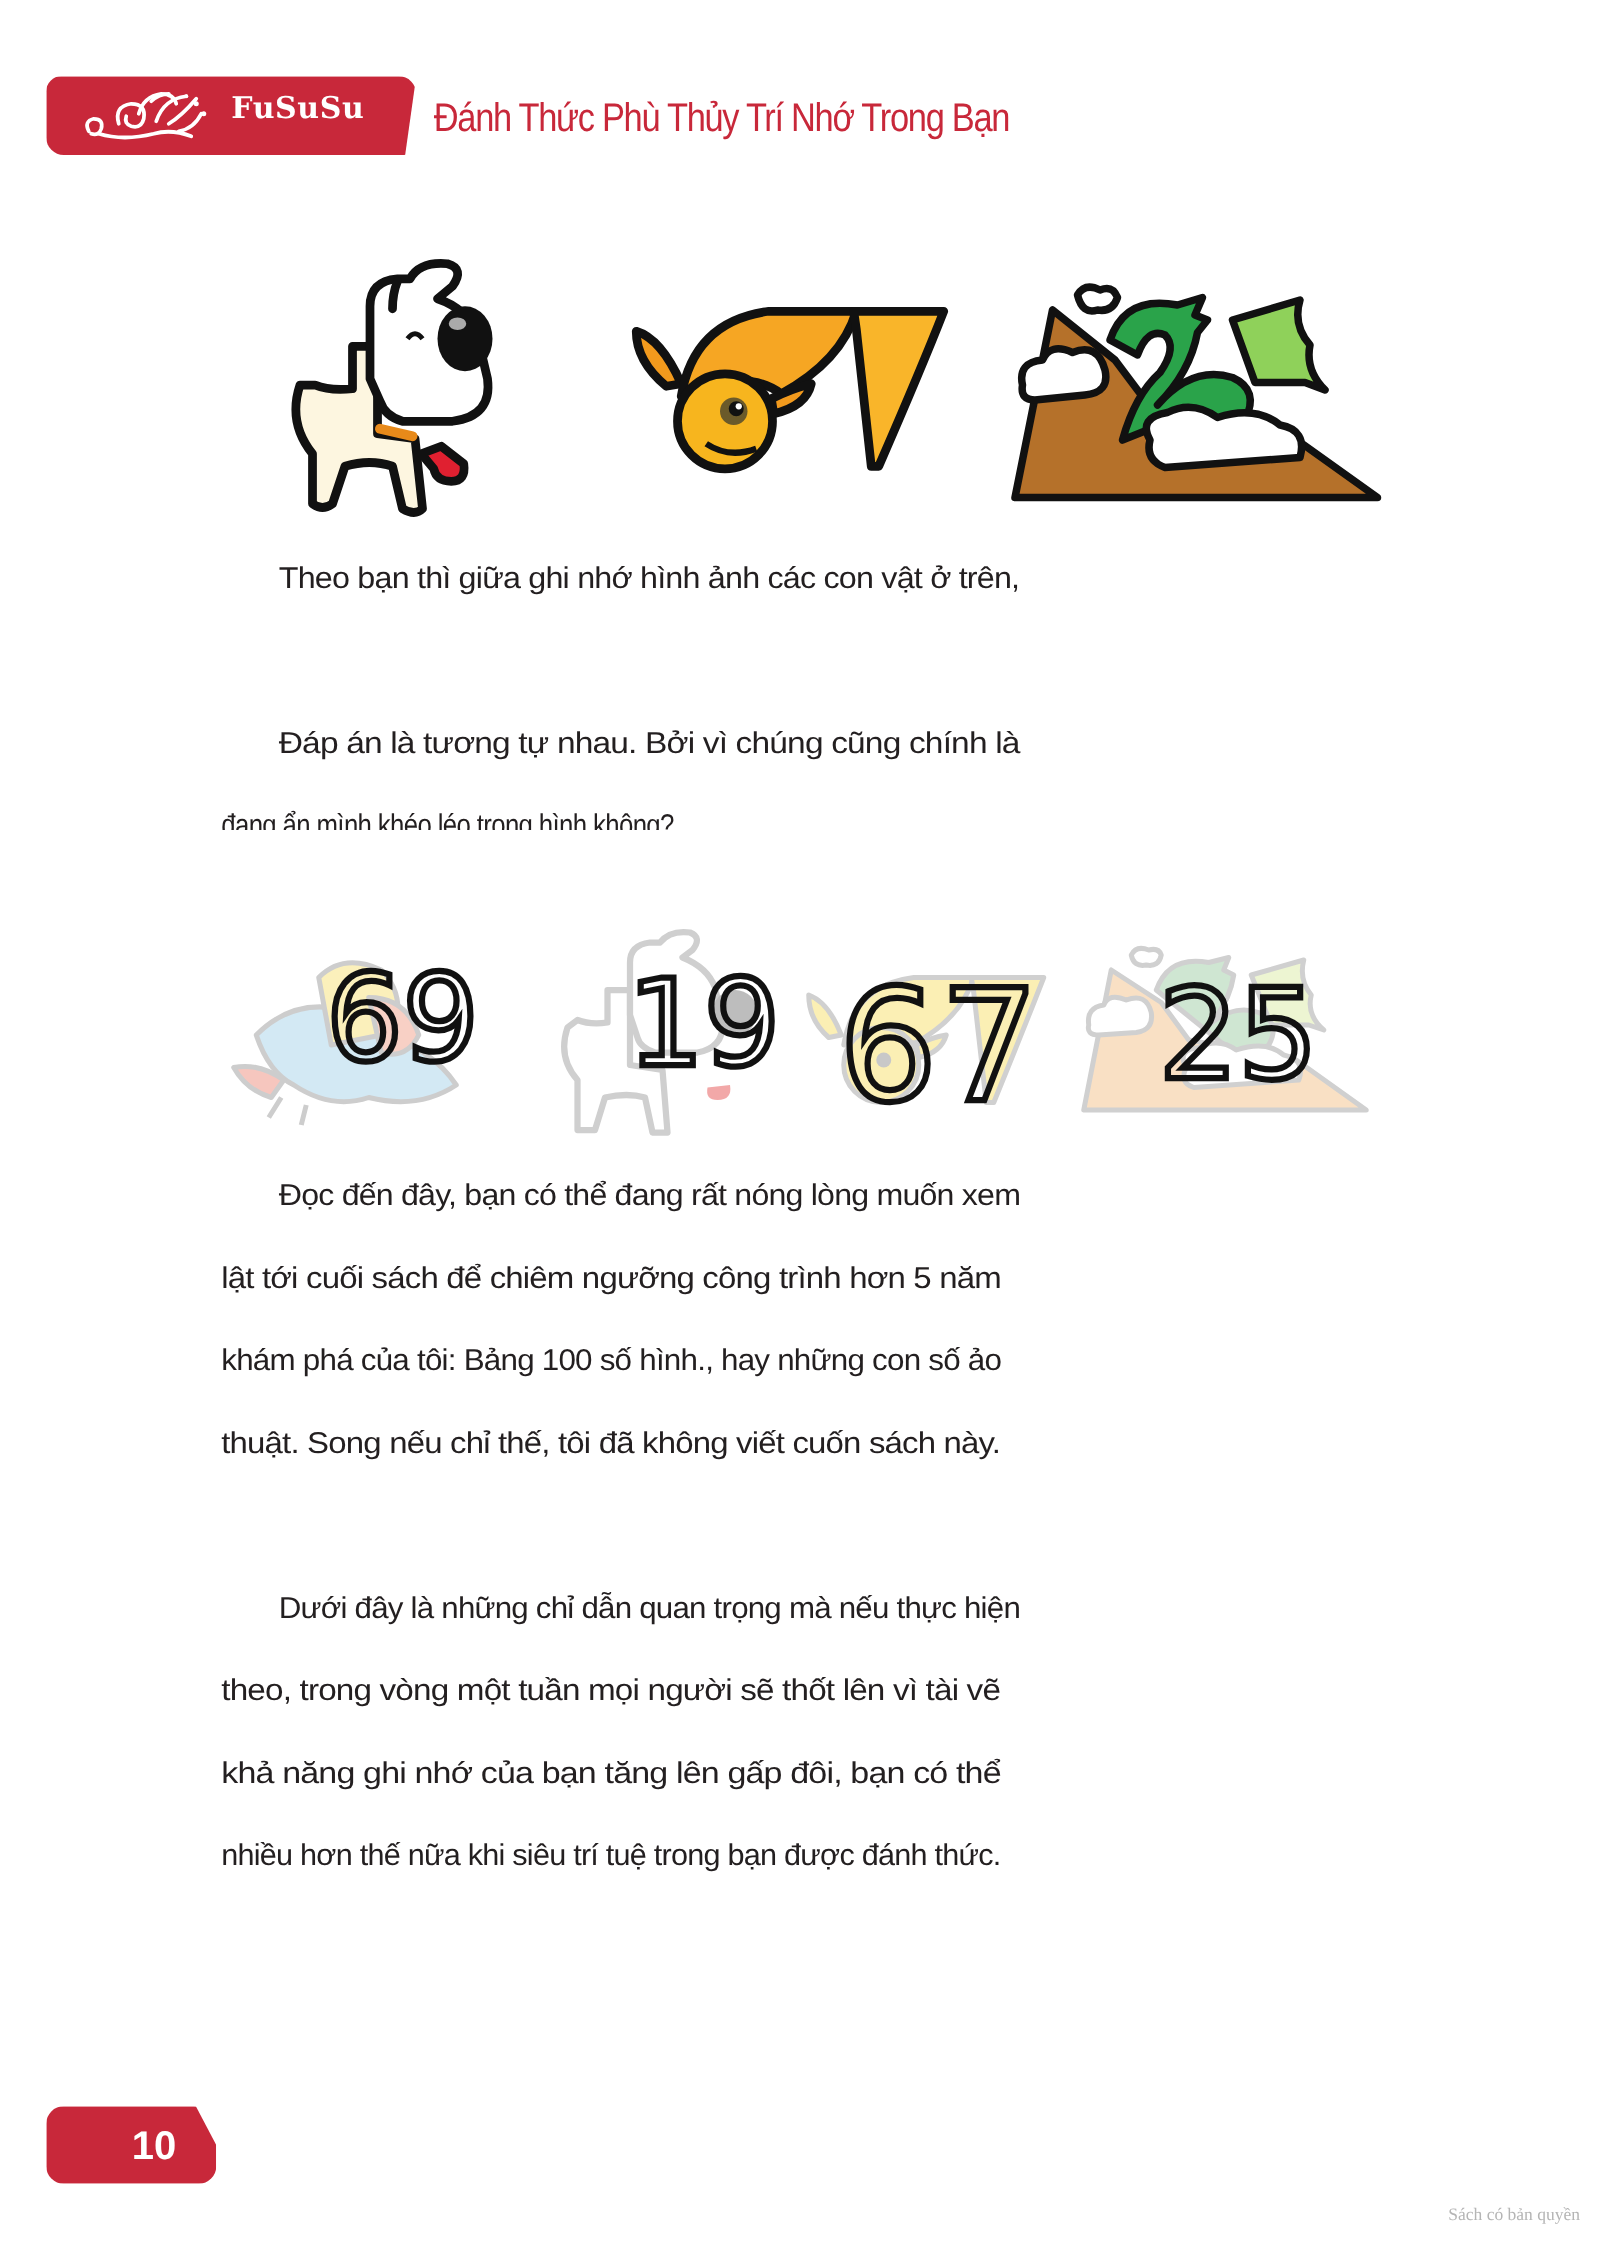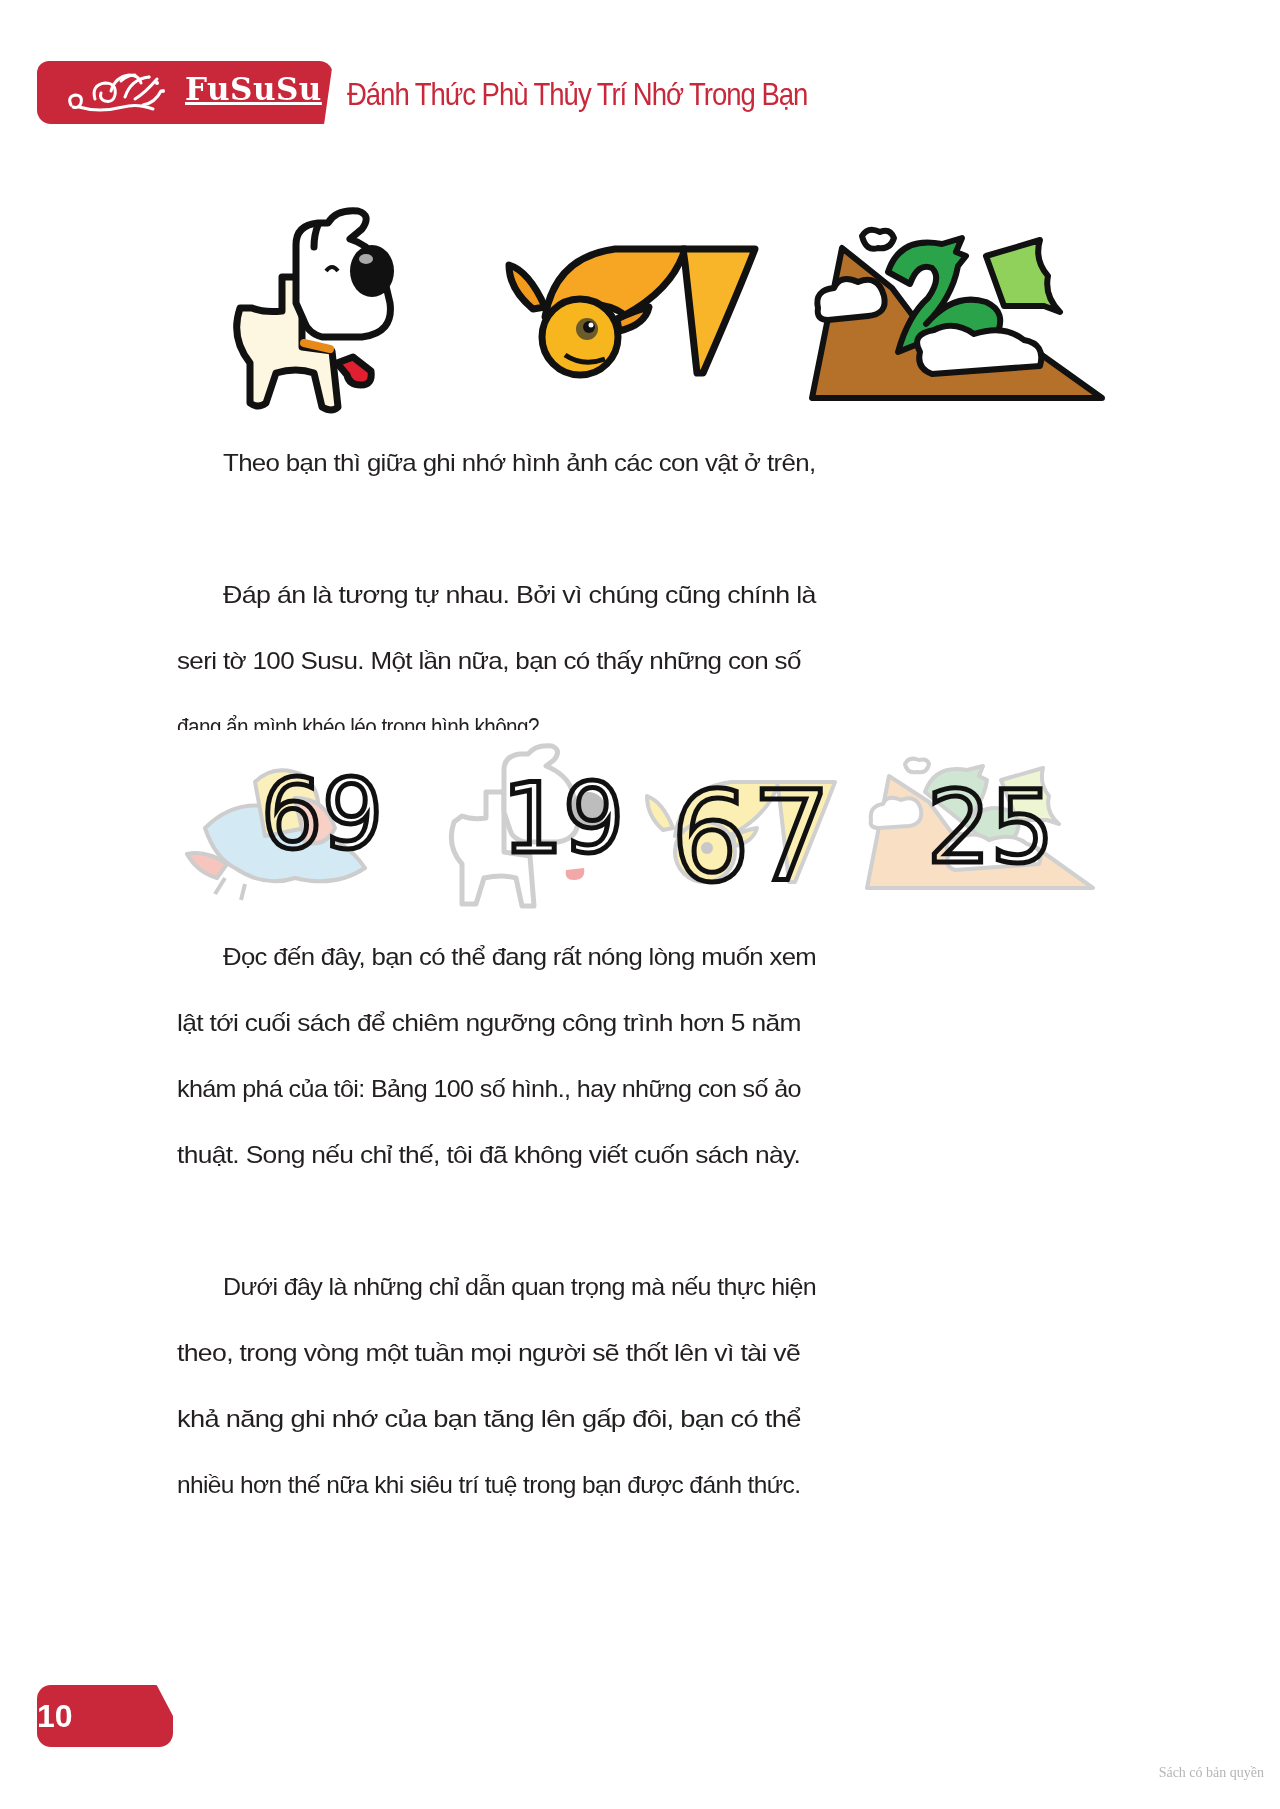--- a/index.html
+++ b/index.html
@@ -5,21 +5,21 @@
     html, body { margin: 0; padding: 0; background: #ffffff; }
     body { width: 1280px; height: 1809px; position: relative; overflow: hidden;
            font-family: "Liberation Sans", sans-serif; color: #231f20; }
 
     
     .header-badge { position: absolute; left: 37px; top: 61px; width: 296px; height: 63px;
       background: #c8283a; border-radius: 12px 14px 10px 14px;
       clip-path: polygon(0 0, 100% 0, 97% 100%, 0 100%); }
     .logo-ornament { position: absolute; left: 28px; top: 8px; width: 112px; height: 48px; }
     .logo-text { position: absolute; left: 148px; top: 10px; font-family: "DejaVu Serif", serif;
-      font-weight: bold; font-size: 31px; color: #ffffff; letter-spacing: 0.5px; text-decoration: underline; }
+      font-weight: bold; font-size: 24px; color: #ffffff; letter-spacing: 0.5px; }
     .header-title { position: absolute; left: 347px; top: 76px; font-size: 32px; color: #c8283a;
       font-family: "Liberation Sans Narrow", "Liberation Sans", sans-serif; letter-spacing: -1.2px;
       transform: scaleX(0.86); transform-origin: left center; white-space: nowrap; }
 
     
     .illus { position: absolute; }
     .illus svg { width: 100%; height: 100%; display: block; overflow: visible; }
 
     
     .text-block { position: absolute; left: 177px; width: 926px; }
@@ -27,21 +27,21 @@
       text-align: justify; text-align-last: justify; letter-spacing: -0.6px; color: #231f20; }
     .line.indent { padding-left: 46px; }
     .line.last { text-align-last: left; }
     .line-inner { display: inline-block; transform-origin: left center; }
 
     
     .page-badge { position: absolute; left: 37px; top: 1685px; width: 136px; height: 62px;
       background: #c8283a; border-radius: 14px 18px 14px 14px;
       clip-path: polygon(0 0, 88% 0, 100% 50%, 100% 100%, 0 100%); }
     .page-number { position: absolute; left: 0; width: 104px; top: 0; height: 62px; line-height: 62px;
-      text-align: left; font-weight: bold; font-size: 32px; color: #ffffff; }
+      text-align: right; font-weight: bold; font-size: 32px; color: #ffffff; }
     .watermark { position: absolute; right: 16px; top: 1765px; font-family: "Liberation Serif", serif;
       font-size: 14px; color: #b5b5b5; text-align: right; }
   </style>
 </head>
 <body>
 
 <div class="header-badge">
   <svg class="logo-ornament" viewBox="0 0 112 48">
     <g fill="none" stroke="#ffffff" stroke-width="3" stroke-linecap="round">
       <path d="M6 36 q-4 -8 4 -10 q8 0 6 8 q-2 6 -8 4"></path>
@@ -106,21 +106,20 @@
     </g>
   </svg>
 </div>
 
 <div class="text-block" style="top:430px;">
   <span class="line indent"><span class="line-inner" style="transform: scaleX(1.0768);">Theo bạn thì giữa ghi nhớ hình ảnh các con vật ở trên,</span></span>
 </div>
 
 <div class="text-block" style="top:562px;">
   <span class="line indent"><span class="line-inner" style="transform: scaleX(1.1168);">Đáp án là tương tự nhau. Bởi vì chúng cũng chính là</span></span>
-  <span class="line"><span class="line-inner" style="transform: scaleX(1.0843);">seri tờ 100 Susu. Một lần nữa, bạn có thấy những con số</span></span>
   <span class="line last" style="height:36px; overflow:hidden;"><span class="line-inner" style="transform: scaleX(0.86);">đang ẩn mình khéo léo trong hình không?</span></span>
 </div>
 
 <div class="illus" style="left:185px; top:758px; width:212px; height:145px;">
   <svg viewBox="0 0 212 145">
     <g stroke="#c8c8c8" stroke-width="4" stroke-linejoin="round" opacity="0.9">
       <path d="M20 70 q30 -30 70 -20 l30 20 q40 10 60 40 q-30 20 -70 10 q-30 10 -60 -10 q-20 -10 -30 -40 z" fill="#cfe7f3"></path>
       <path d="M2 96 q20 -4 40 10 l-10 14 q-20 -6 -30 -24 z" fill="#f6c0b8"></path>
       <path d="M70 24 q20 -20 50 -6 q20 20 10 50 l-50 10 z" fill="#fbefb4"></path>
       <path d="M110 40 q30 0 40 30 q-10 20 -30 14 z" fill="#f8cbbf"></path>

